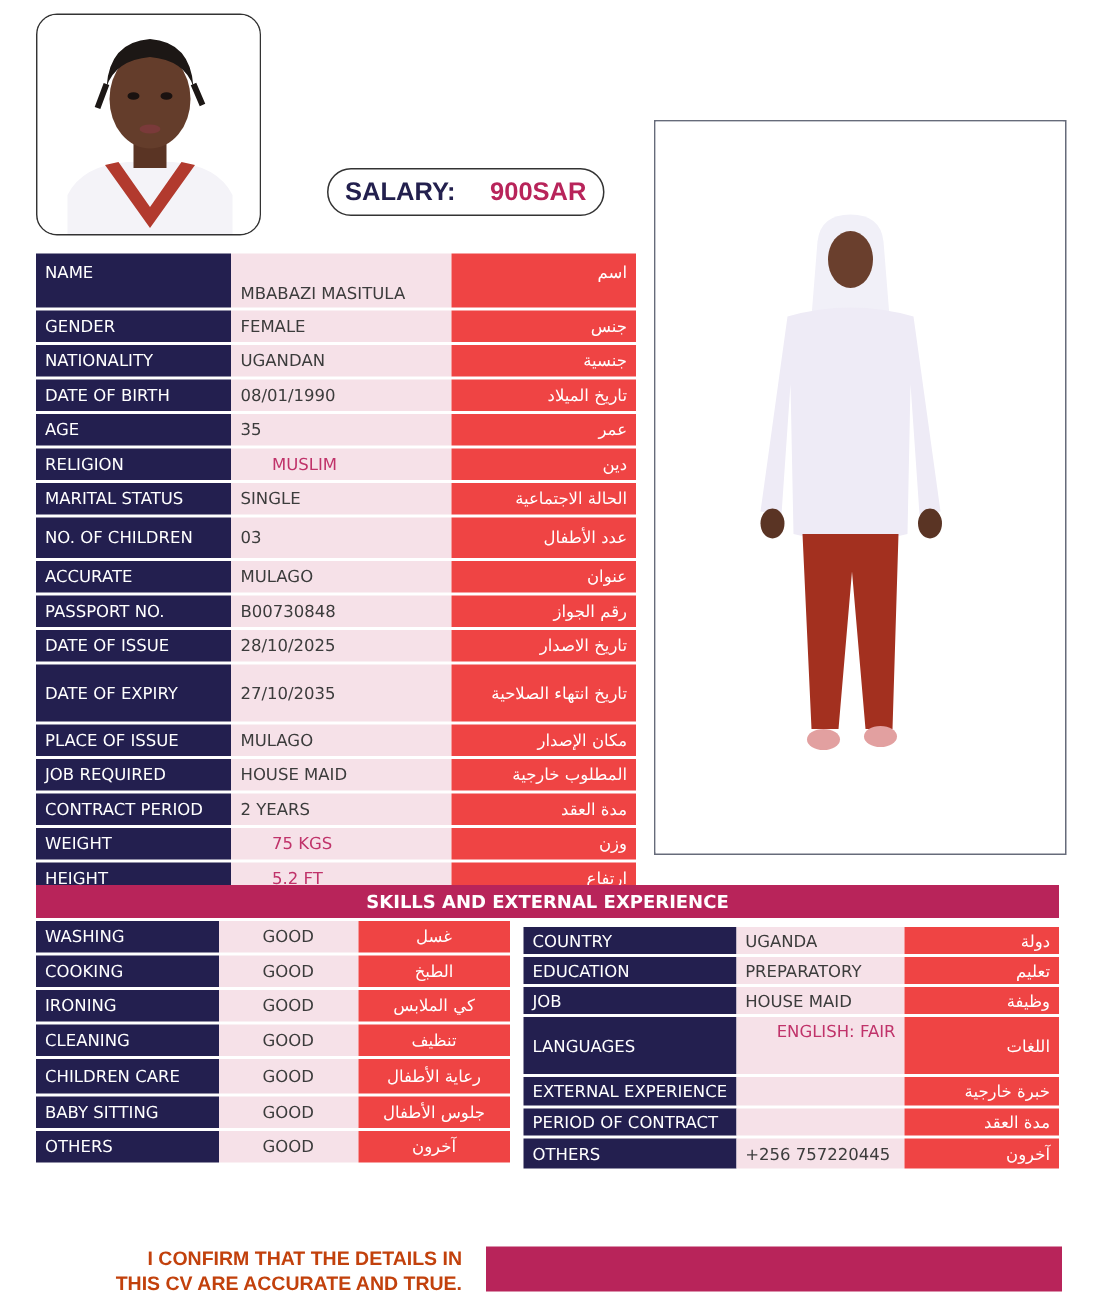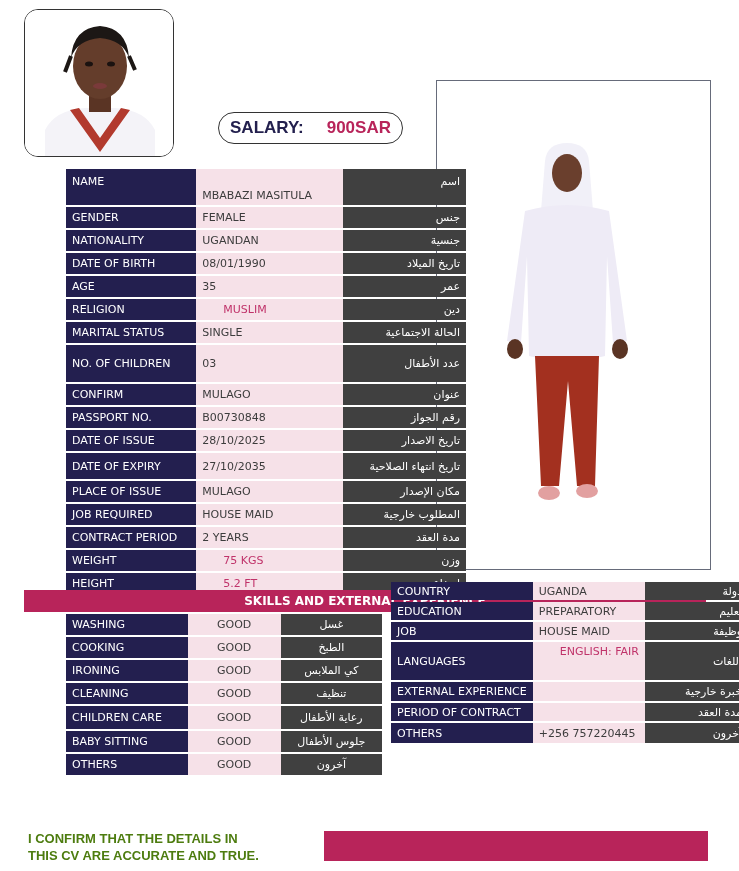--- a/index.html
+++ b/index.html
@@ -6,45 +6,45 @@
   body { width: 739px; height: 871px; background: #ffffff; position: relative; overflow: hidden; font-family: "DejaVu Sans", sans-serif; }
   .abs { position: absolute; }
 
   .passport-photo { left: 24px; top: 9px; width: 150px; height: 148px; border: 1.5px solid #333; border-radius: 14px; overflow: hidden; background: #fff; }
   .salary-pill { left: 218px; top: 112px; width: 185px; height: 32px; border: 1.5px solid #333; border-radius: 16px; display: flex; align-items: center; justify-content: center; font-family: "Liberation Sans", sans-serif; font-weight: bold; font-size: 17px; }
   .salary-label { color: #23204e; margin-right: 23px; }
   .salary-value { color: #b8245a; }
 
   .full-photo { left: 436px; top: 80px; width: 275px; height: 490px; border: 1.5px solid #666b7a; background: #fff; }
 
-  table.grid { border-collapse: separate; border-spacing: 0 2px; position: absolute; font-family: "DejaVu Sans", sans-serif; font-size: 11px; margin-left: 42px; }
+  table.grid { border-collapse: separate; border-spacing: 0 2px; position: absolute; font-family: "DejaVu Sans", sans-serif; font-size: 11px; }
   table.grid td { padding: 0 6px; vertical-align: middle; white-space: nowrap; }
   td.lbl { background: #231f4f; color: #ffffff; }
   td.val { background: #f6e1e8; color: #3c3c3c; }
   td.val.pink { color: #c0336a; padding-left: 27px; }
-  td.ar { background: #404040; color: #ffffff; text-align: right; direction: rtl; }
+  td.ar { background: #ef4444; color: #ffffff; text-align: right; direction: rtl; }
 
   .personal { left: 24px; top: 167px; width: 400px; }
   .personal td.lbl { width: 130px; }
   .personal td.val { width: 146px; }
   .personal td.ar { width: 123px; }
 
   .skills-header { left: 24px; top: 590px; width: 682px; height: 22px; background: #b8245a; color: #fff; font-weight: bold; font-size: 12px; display: flex; align-items: center; justify-content: center; font-family: "DejaVu Sans", sans-serif; }
 
   .skills { left: 24px; top: 612px; width: 316px; }
   .skills td.lbl { width: 120px; }
   .skills td.val { width: 92px; text-align: center; }
   .skills td.ar { width: 100px; text-align: center; }
 
-  .external { left: 349px; top: 580px; width: 357px; }
+  .external { left: 349px; top: 616px; width: 357px; }
   .external td.lbl { width: 141px; }
   .external td.val { width: 111px; }
   .external td.ar { width: 105px; }
 
-  .confirm { left: 28px; top: 830px; width: 280px; font-family: "Liberation Sans", sans-serif; font-weight: bold; font-size: 13px; color: #4d7c0f; text-align: left; line-height: 17px; }
+  .confirm { left: 28px; top: 830px; width: 280px; font-family: "Liberation Sans", sans-serif; font-weight: bold; font-size: 13px; color: #c2410c; text-align: right; line-height: 17px; }
   .sign-bar { left: 324px; top: 831px; width: 384px; height: 30px; background: #b8245a; }
 </style>
 </head>
 <body>
 
 <div class="abs passport-photo">
   <svg width="150" height="148" viewBox="0 0 150 148">
     <rect width="150" height="148" fill="#ffffff"></rect>
     <path d="M20 148 L20 120 Q30 100 60 98 L90 98 Q120 100 130 120 L130 148 Z" fill="#f4f3f8"></path>
     <path d="M45 100 L75 142 L105 100 L96 98 L75 128 L54 98 Z" fill="#b23a2e"></path>
@@ -112,41 +112,41 @@
     <tr style="height:21px">
       <td class="lbl">RELIGION</td>
       <td class="val pink">MUSLIM</td>
       <td class="ar">دين</td>
     </tr>
     <tr style="height:21px">
       <td class="lbl">MARITAL STATUS</td>
       <td class="val">SINGLE</td>
       <td class="ar">الحالة الاجتماعية</td>
     </tr>
-    <tr style="height:37px">
+    <tr style="height:27px">
       <td class="lbl">NO. OF CHILDREN</td>
       <td class="val">03</td>
       <td class="ar">عدد الأطفال</td>
     </tr>
     <tr style="height:21px">
-      <td class="lbl">CONFIRM</td>
+      <td class="lbl">ACCURATE</td>
       <td class="val">MULAGO</td>
       <td class="ar">عنوان</td>
     </tr>
     <tr style="height:21px">
       <td class="lbl">PASSPORT NO.</td>
       <td class="val">B00730848</td>
       <td class="ar">رقم الجواز</td>
     </tr>
     <tr style="height:21px">
       <td class="lbl">DATE OF ISSUE</td>
       <td class="val">28/10/2025</td>
       <td class="ar">تاريخ الاصدار</td>
     </tr>
-    <tr style="height:26px">
+    <tr style="height:38px">
       <td class="lbl">DATE OF EXPIRY</td>
       <td class="val">27/10/2035</td>
       <td class="ar">تاريخ انتهاء الصلاحية</td>
     </tr>
     <tr style="height:21px">
       <td class="lbl">PLACE OF ISSUE</td>
       <td class="val"> MULAGO</td>
       <td class="ar">مكان الإصدار</td>
     </tr>
     <tr style="height:21px">

